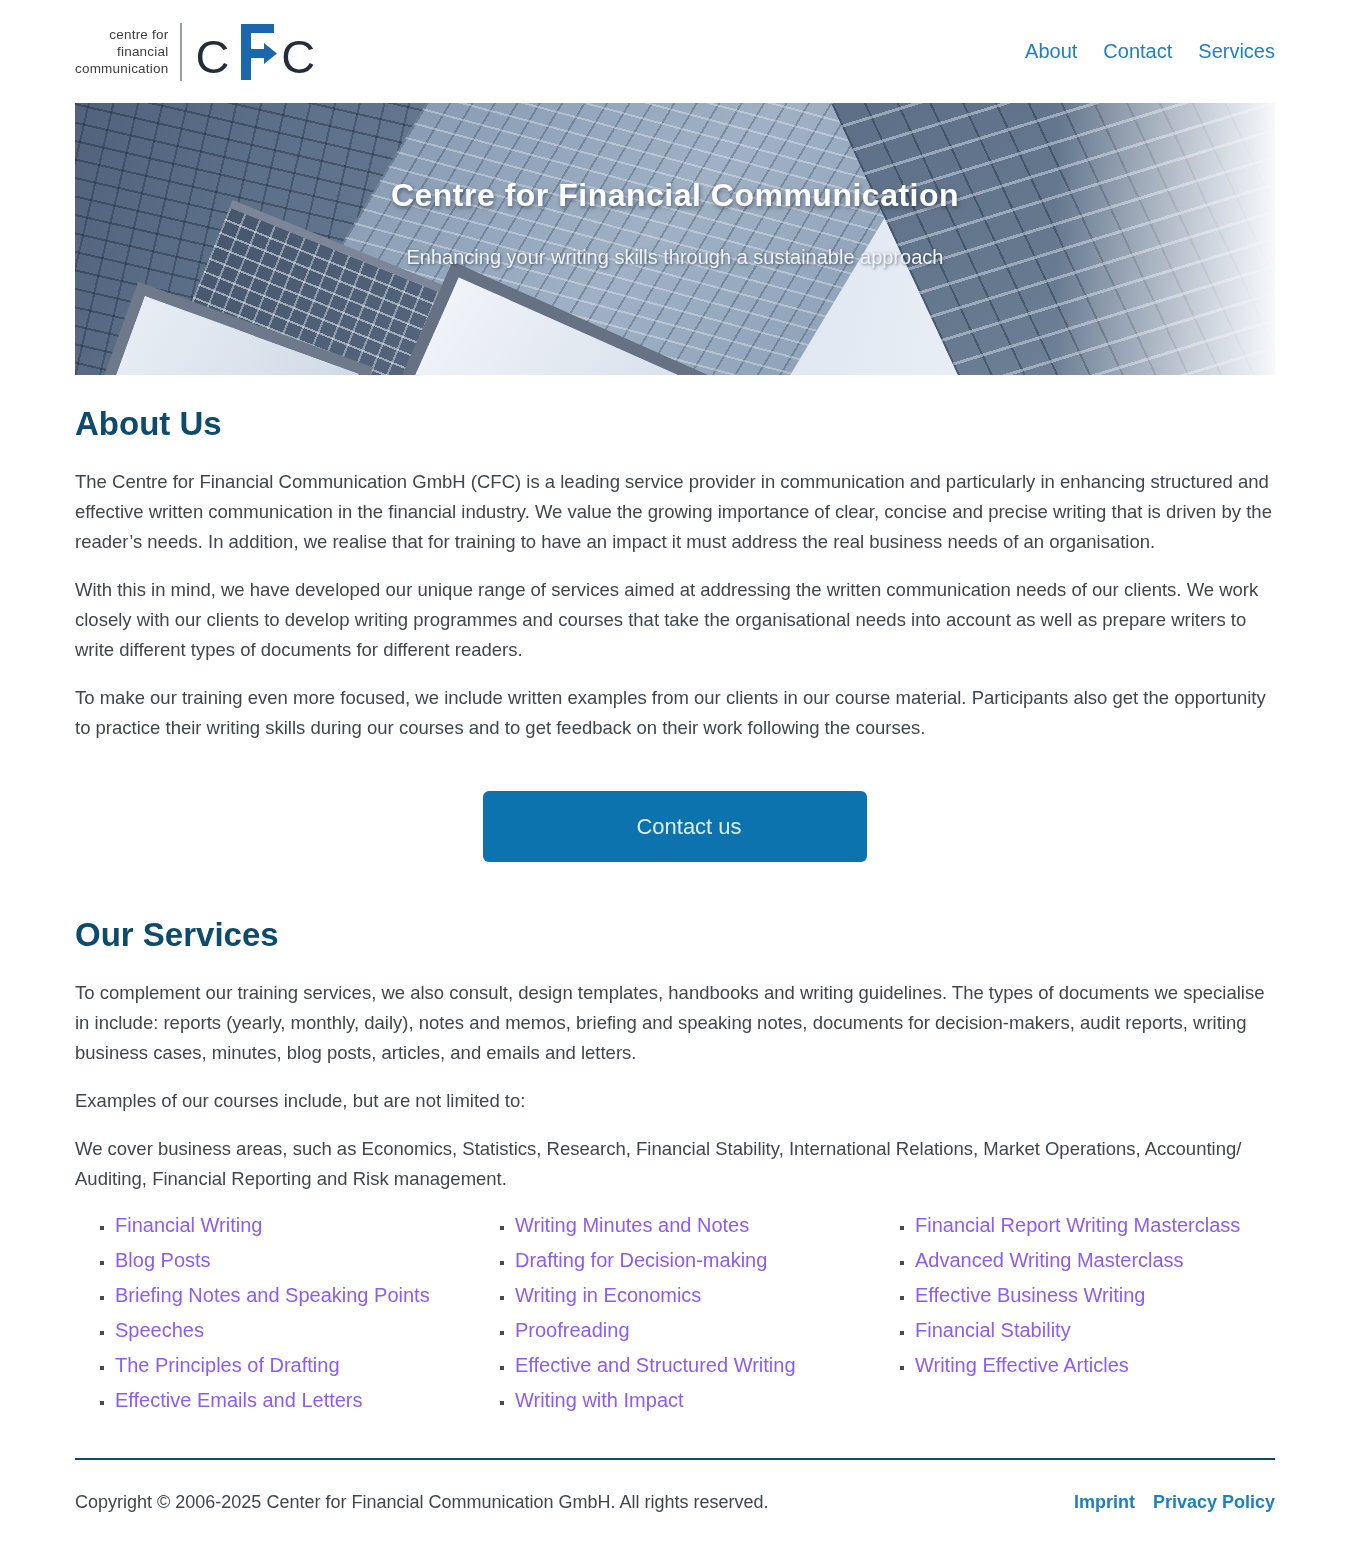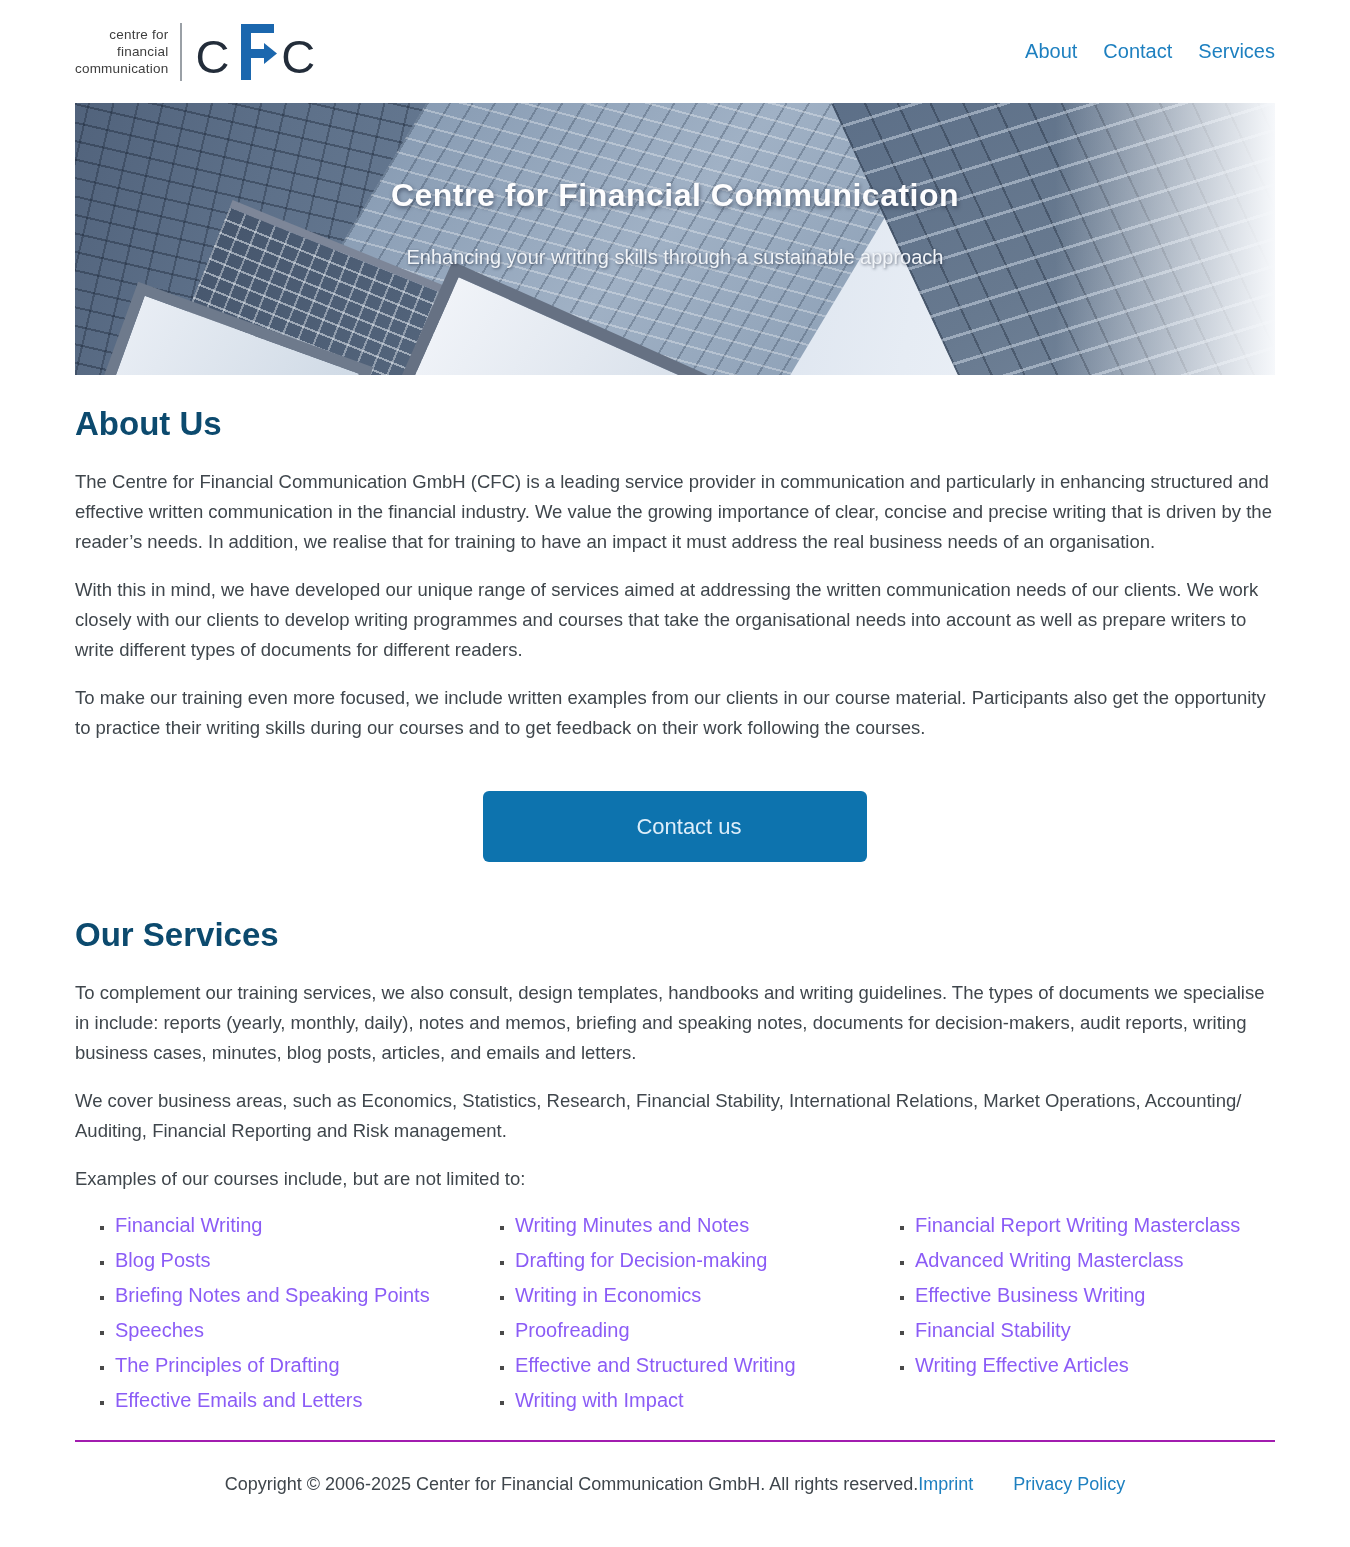--- a/index.html
+++ b/index.html
@@ -163,29 +163,29 @@
   .courses li {
     font-size: 20px;
     line-height: 22px;
     margin-bottom: 13px;
     color: #8b5cf6;
   }
   .courses li::marker { color: #4a4a4a; font-size: 14px; }
 
   
   .site-footer {
-    margin-top: 16px;
-    border-top: 2px solid #a21caf;
+    margin-top: 34px;
+    border-top: 2px solid #0c4a6e;
     padding: 32px 0 28px;
     display: flex;
     align-items: center;
-    justify-content: center;
+    justify-content: space-between;
   }
   .copyright { font-size: 18px; color: #3f464c; }
-  .footer-links { display: flex; gap: 40px; }
+  .footer-links { display: flex; gap: 18px; font-weight: bold; }
   .footer-links a {
     color: #1e80c0;
     font-size: 18px;
     text-decoration: none;
     cursor: pointer;
   }
 </style>
 </head>
 <body>
 
@@ -235,22 +235,22 @@
 
     <h2 class="section-heading">About Us</h2>
     <p>The Centre for Financial Communication GmbH (CFC) is a leading service provider in communication and particularly in enhancing structured and effective written communication in the financial industry. We value the growing importance of clear, concise and precise writing that is driven by the reader’s needs. In addition, we realise that for training to have an impact it must address the real business needs of an organisation.</p>
     <p>With this in mind, we have developed our unique range of services aimed at addressing the written communication needs of our clients. We work closely with our clients to develop writing programmes and courses that take the organisational needs into account as well as prepare writers to write different types of documents for different readers.</p>
     <p>To make our training even more focused, we include written examples from our clients in our course material. Participants also get the opportunity to practice their writing skills during our courses and to get feedback on their work following the courses.</p>
 
     <button class="contact-btn">Contact us</button>
 
     <h2 class="section-heading services">Our Services</h2>
     <p>To complement our training services, we also consult, design templates, handbooks and writing guidelines. The types of documents we specialise in include: reports (yearly, monthly, daily), notes and memos, briefing and speaking notes, documents for decision-makers, audit reports, writing business cases, minutes, blog posts, articles, and emails and letters.</p>
+    <p>Examples of our courses include, but are not limited to:</p>
     <p>We cover business areas, such as Economics, Statistics, Research, Financial Stability, International Relations, Market Operations, Accounting/ Auditing, Financial Reporting and Risk management.</p>
-    <p>Examples of our courses include, but are not limited to:</p>
 
     <div class="courses">
       <ul>
         <li>Financial Writing</li>
         <li>Blog Posts</li>
         <li>Briefing Notes and Speaking Points</li>
         <li>Speeches</li>
         <li>The Principles of Drafting</li>
         <li>Effective Emails and Letters</li>
       </ul>

